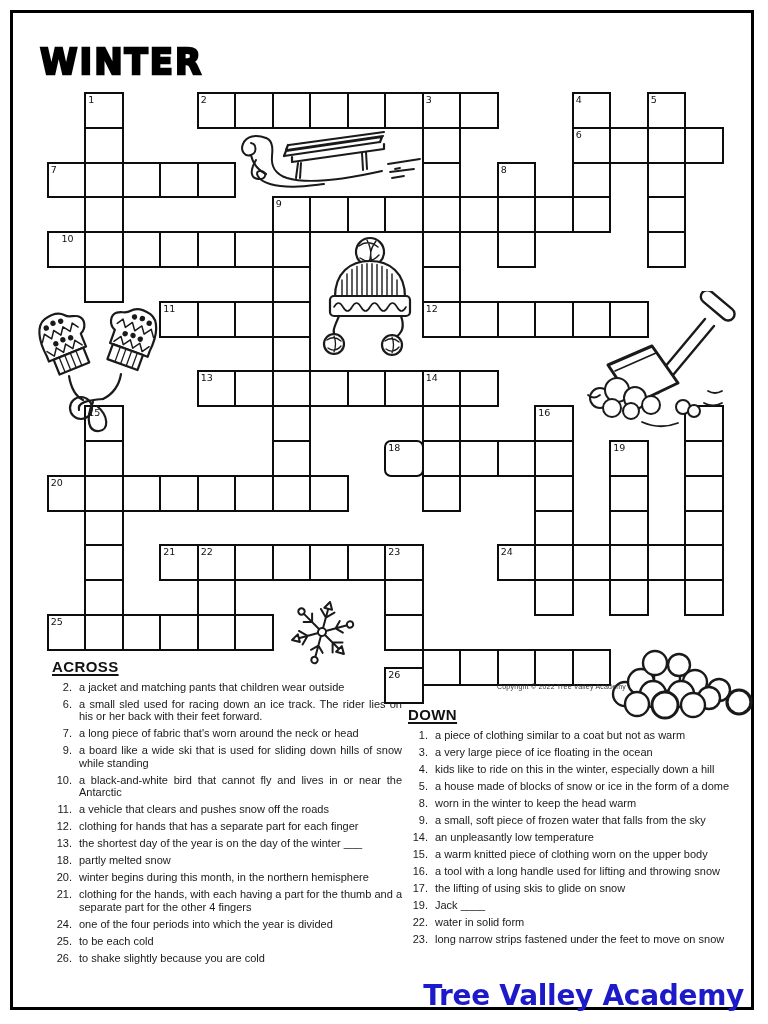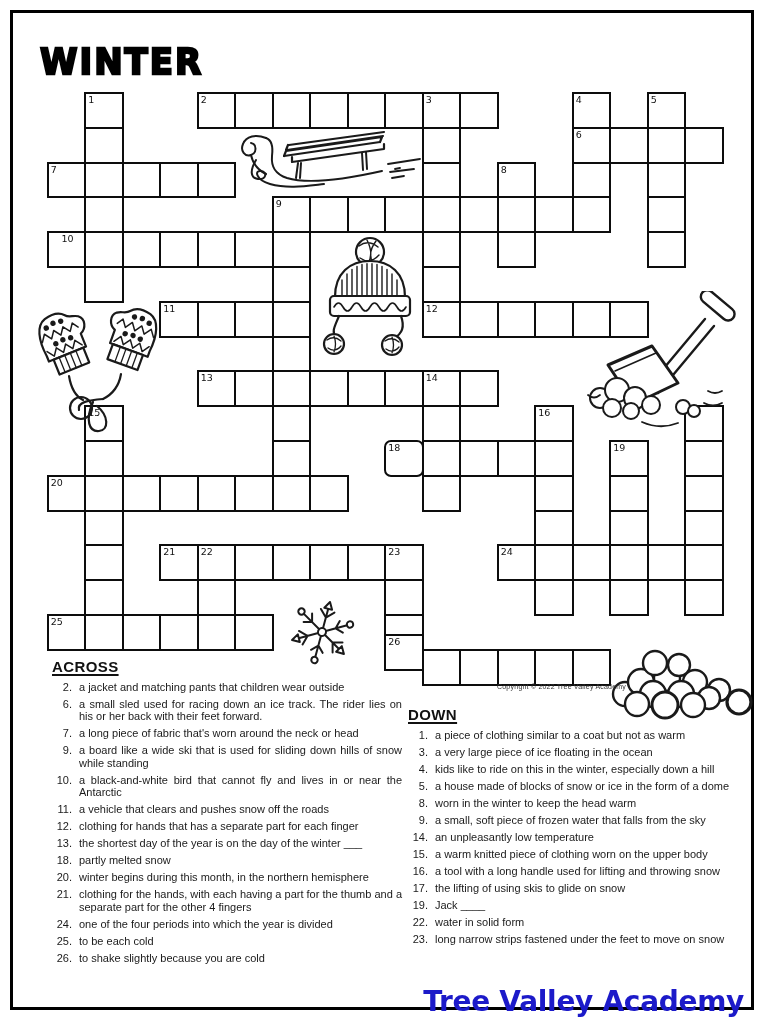--- a/index.html
+++ b/index.html
@@ -214,21 +214,21 @@
     <div class="cell" style="left: 271.7px; top: 544.4px; width: 39.5px; height: 36.8px;"></div>
     <div class="cell" style="left: 309.2px; top: 544.4px; width: 39.5px; height: 36.8px;"></div>
     <div class="cell" style="left: 346.7px; top: 544.4px; width: 39.5px; height: 36.8px;"></div>
     <div class="cell" style="left: 384.2px; top: 544.4px; width: 39.5px; height: 36.8px;">
       <span class="cell-num">23</span>
     </div>
     <div class="cell" style="left: 196.7px; top: 579.2px; width: 39.5px; height: 36.8px;"></div>
     <div class="cell" style="left: 196.7px; top: 614px; width: 39.5px; height: 36.8px;"></div>
     <div class="cell" style="left: 384.2px; top: 579.2px; width: 39.5px; height: 36.8px;"></div>
     <div class="cell" style="left: 384.2px; top: 614px; width: 39.5px; height: 36.8px;"></div>
-    <div class="cell" style="left: 384.2px; top: 634px; width: 39.5px; height: 36.8px;">
+    <div class="cell" style="left: 384.2px; top: 667px; width: 39.5px; height: 36.8px;">
       <span class="cell-num">26</span>
     </div>
     <div class="cell" style="left: 496.7px; top: 544.4px; width: 39.5px; height: 36.8px;">
       <span class="cell-num">24</span>
     </div>
     <div class="cell" style="left: 571.7px; top: 544.4px; width: 39.5px; height: 36.8px;"></div>
     <div class="cell" style="left: 646.7px; top: 544.4px; width: 39.5px; height: 36.8px;"></div>
     <div class="cell" style="left: 46.7px; top: 614px; width: 39.5px; height: 36.8px;">
       <span class="cell-num">25</span>
     </div>
@@ -487,13 +487,13 @@
         <span class="clue-num">22.</span>
         <span class="clue-text">water in solid form</span>
       </div>
       <div class="clue">
         <span class="clue-num">23.</span>
         <span class="clue-text">long narrow strips fastened under the feet to move on snow</span>
       </div>
     </div>
 </div>
 
-<div class="brand" style="color: rgb(28, 26, 201); margin-top: 6px;">Tree Valley Academy</div>
+<div class="brand" style="color: rgb(28, 26, 201);">Tree Valley Academy</div>
 
 </body></html>

